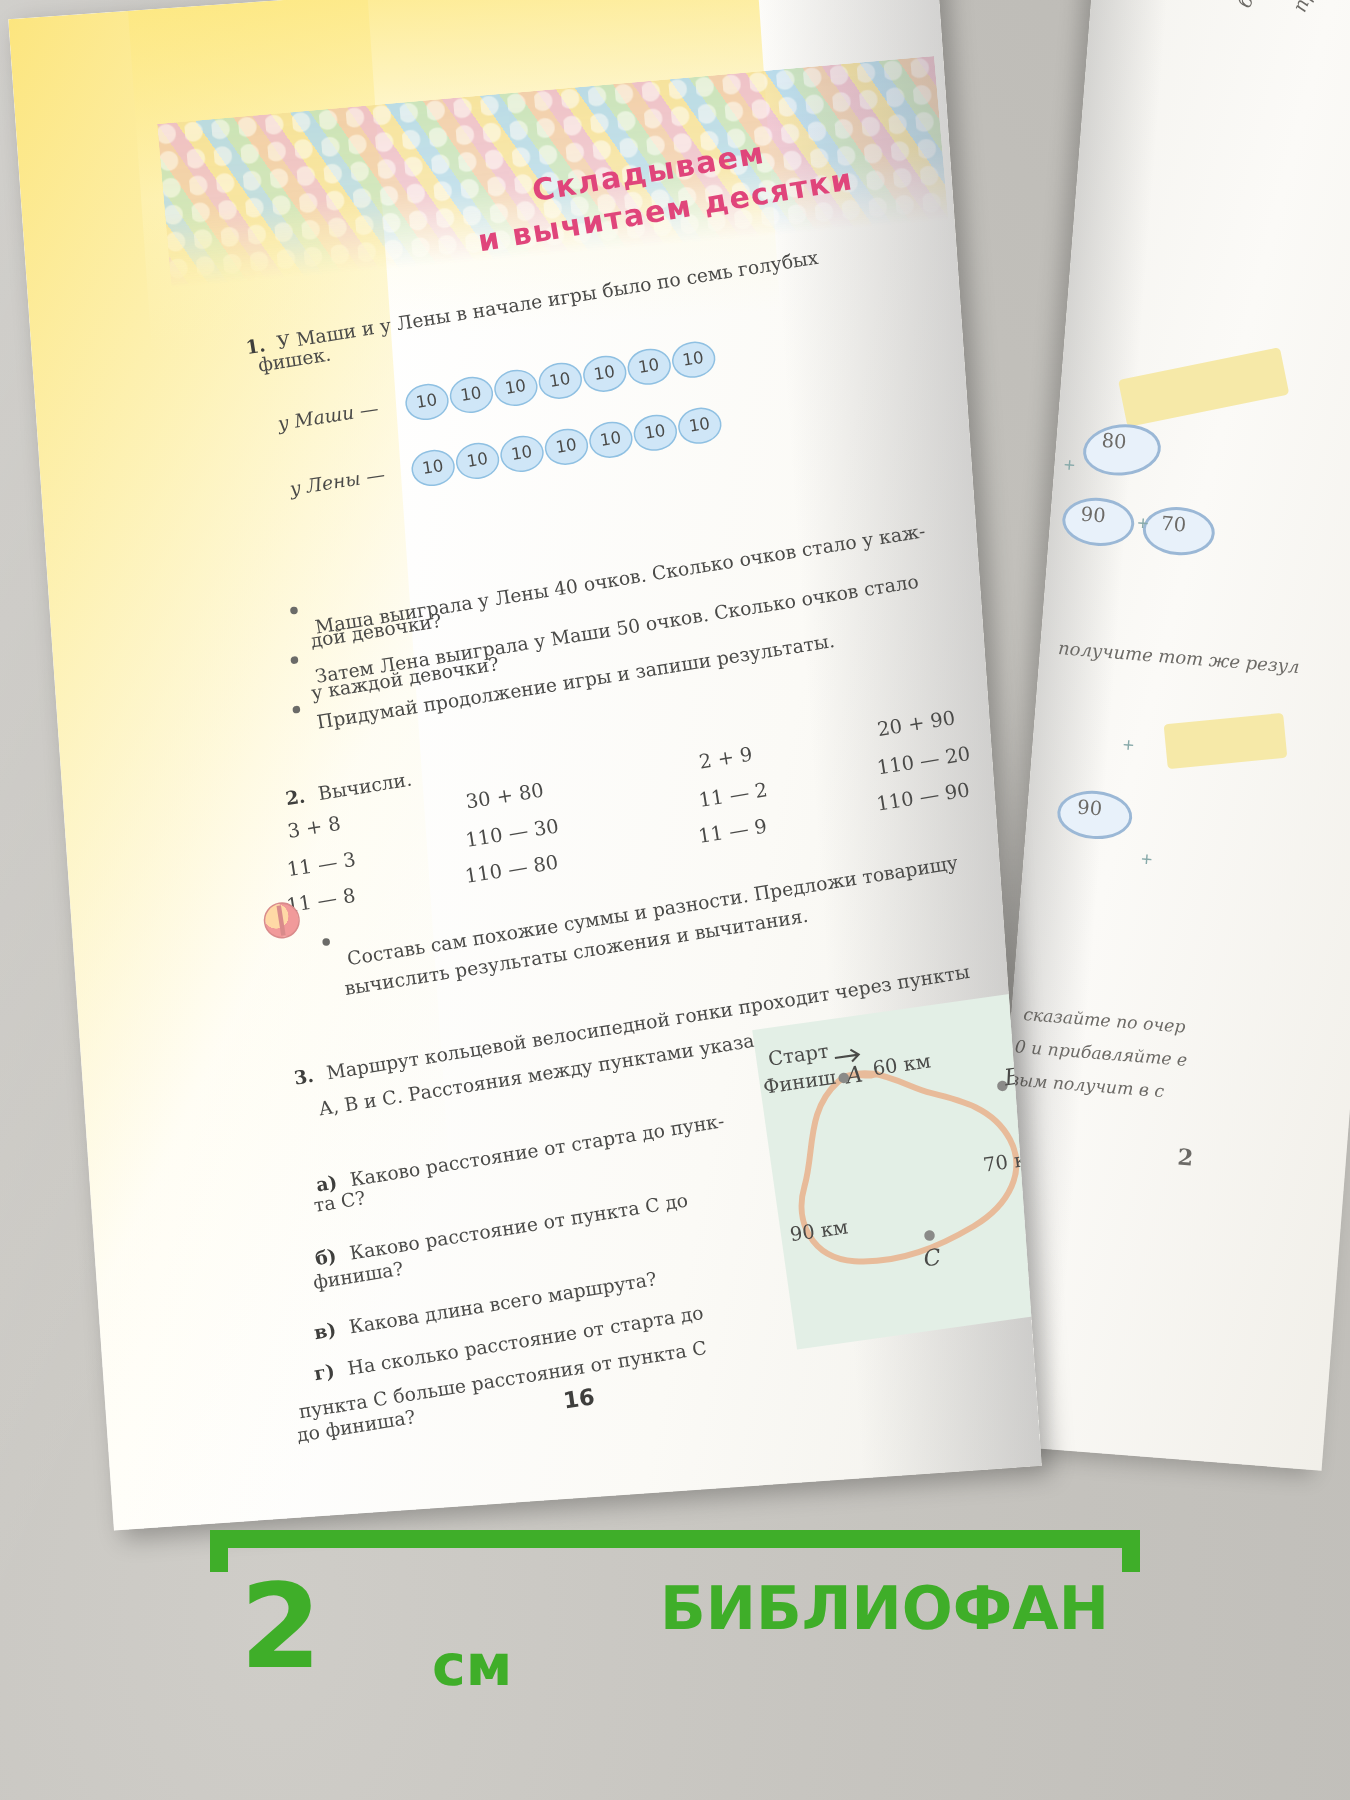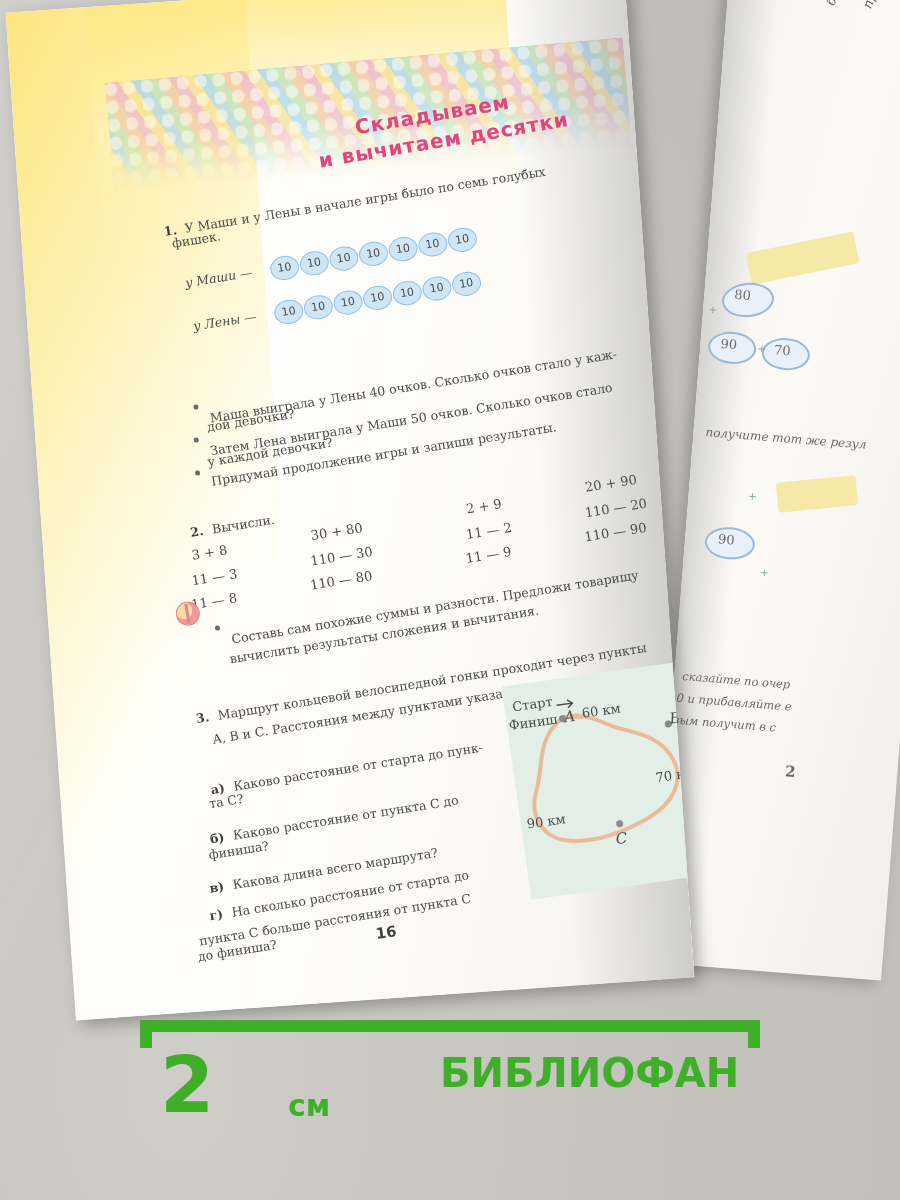--- a/index.html
+++ b/index.html
@@ -147,21 +147,21 @@
   .ruler:before,.ruler:after{
     content:"";position:absolute;width:12px;height:28px;background:#3fae29;top:0;
   }
   .ruler:before{left:0;}
   .ruler:after{right:0;}
   .cm-num{
     position:absolute;left:160px;top:1040px;color:#3fae29;font-size:78px;font-weight:bold;
     font-family:"DejaVu Sans", sans-serif;letter-spacing:-2px;
   }
   .cm-unit{
-    position:absolute;left:288px;top:1088px;color:#3fae29;font-size:30px;font-weight:bold;
+    position:absolute;left:288px;top:1088px;color:#3fae29;font-size:38px;font-weight:bold;
     font-family:"DejaVu Sans", sans-serif;
   }
   .brand{
     position:absolute;left:440px;top:1050px;display:flex;align-items:center;gap:10px;
   }
   .brand-logo{
     width:66px;height:62px;border:4px solid #3fae29;border-radius:6px;
     position:relative;display:flex;align-items:center;justify-content:center;
     color:#3fae29;font-weight:bold;font-size:26px;font-family:"DejaVu Sans", sans-serif;
   }

